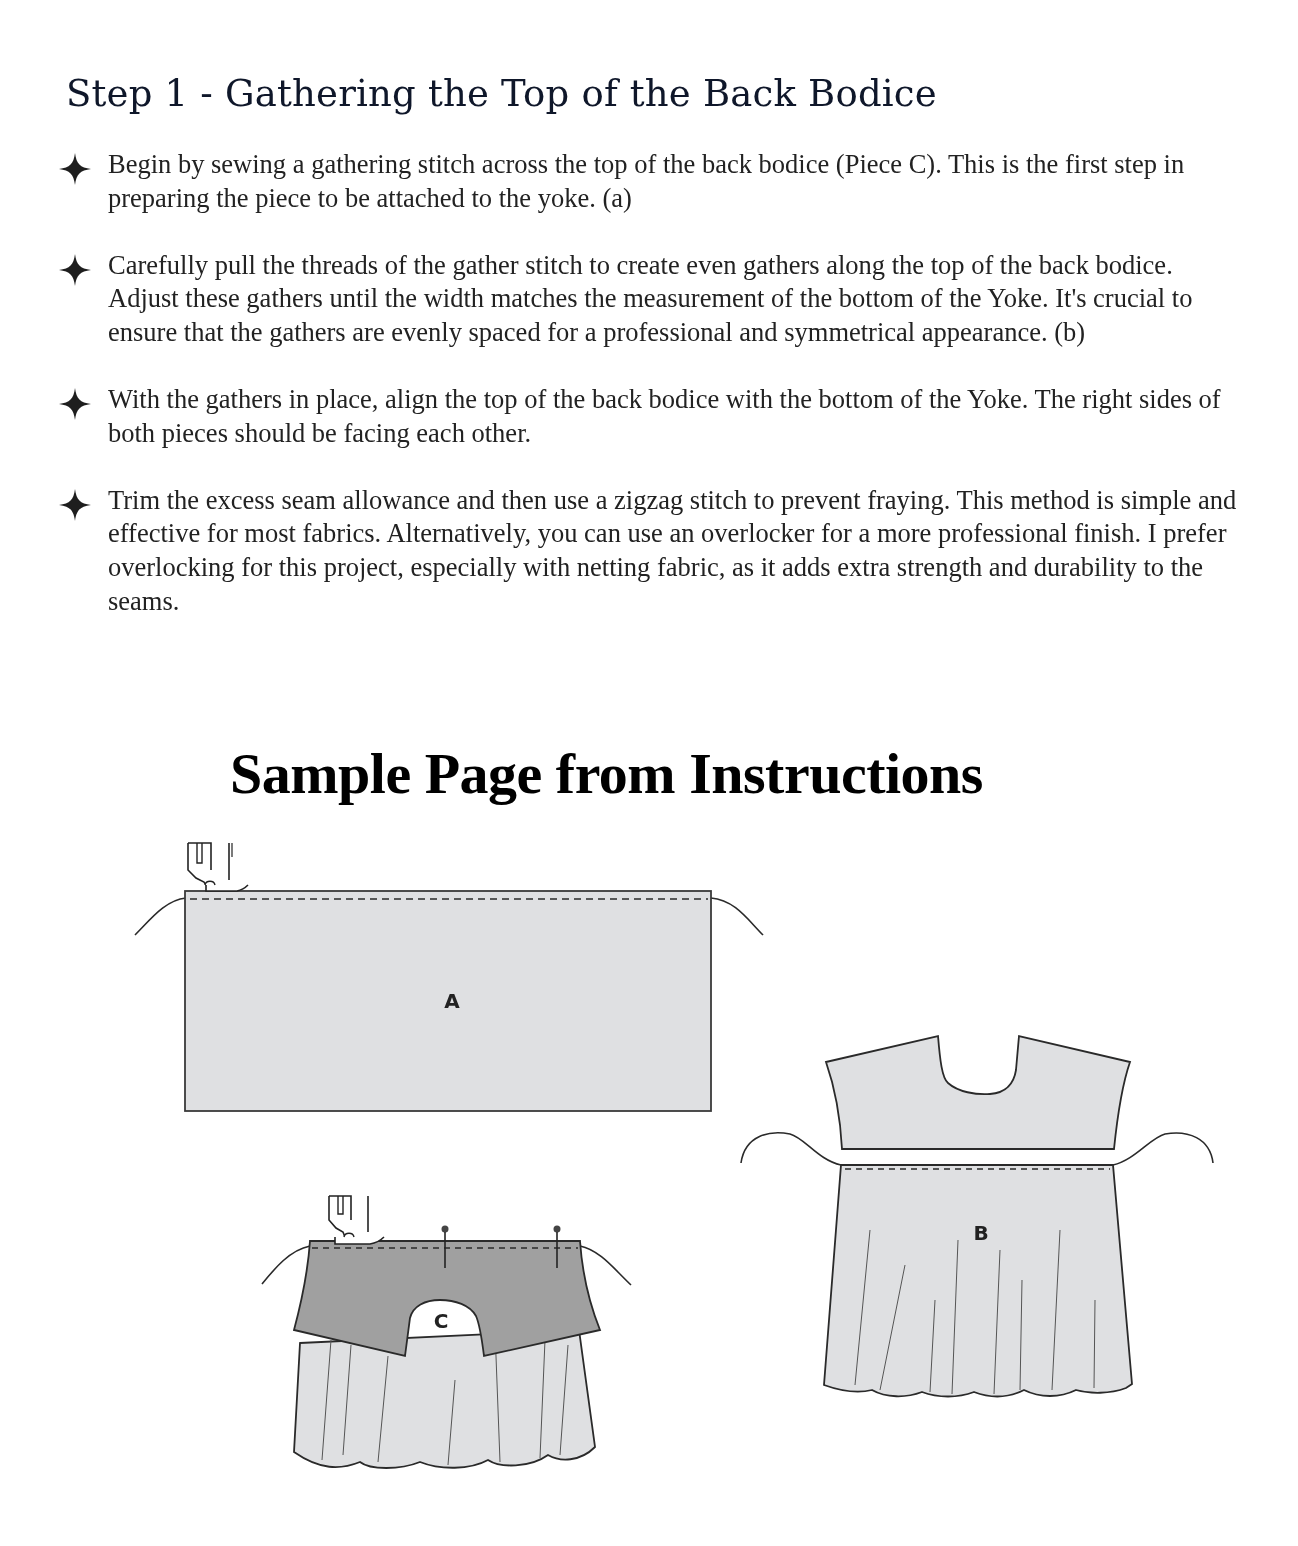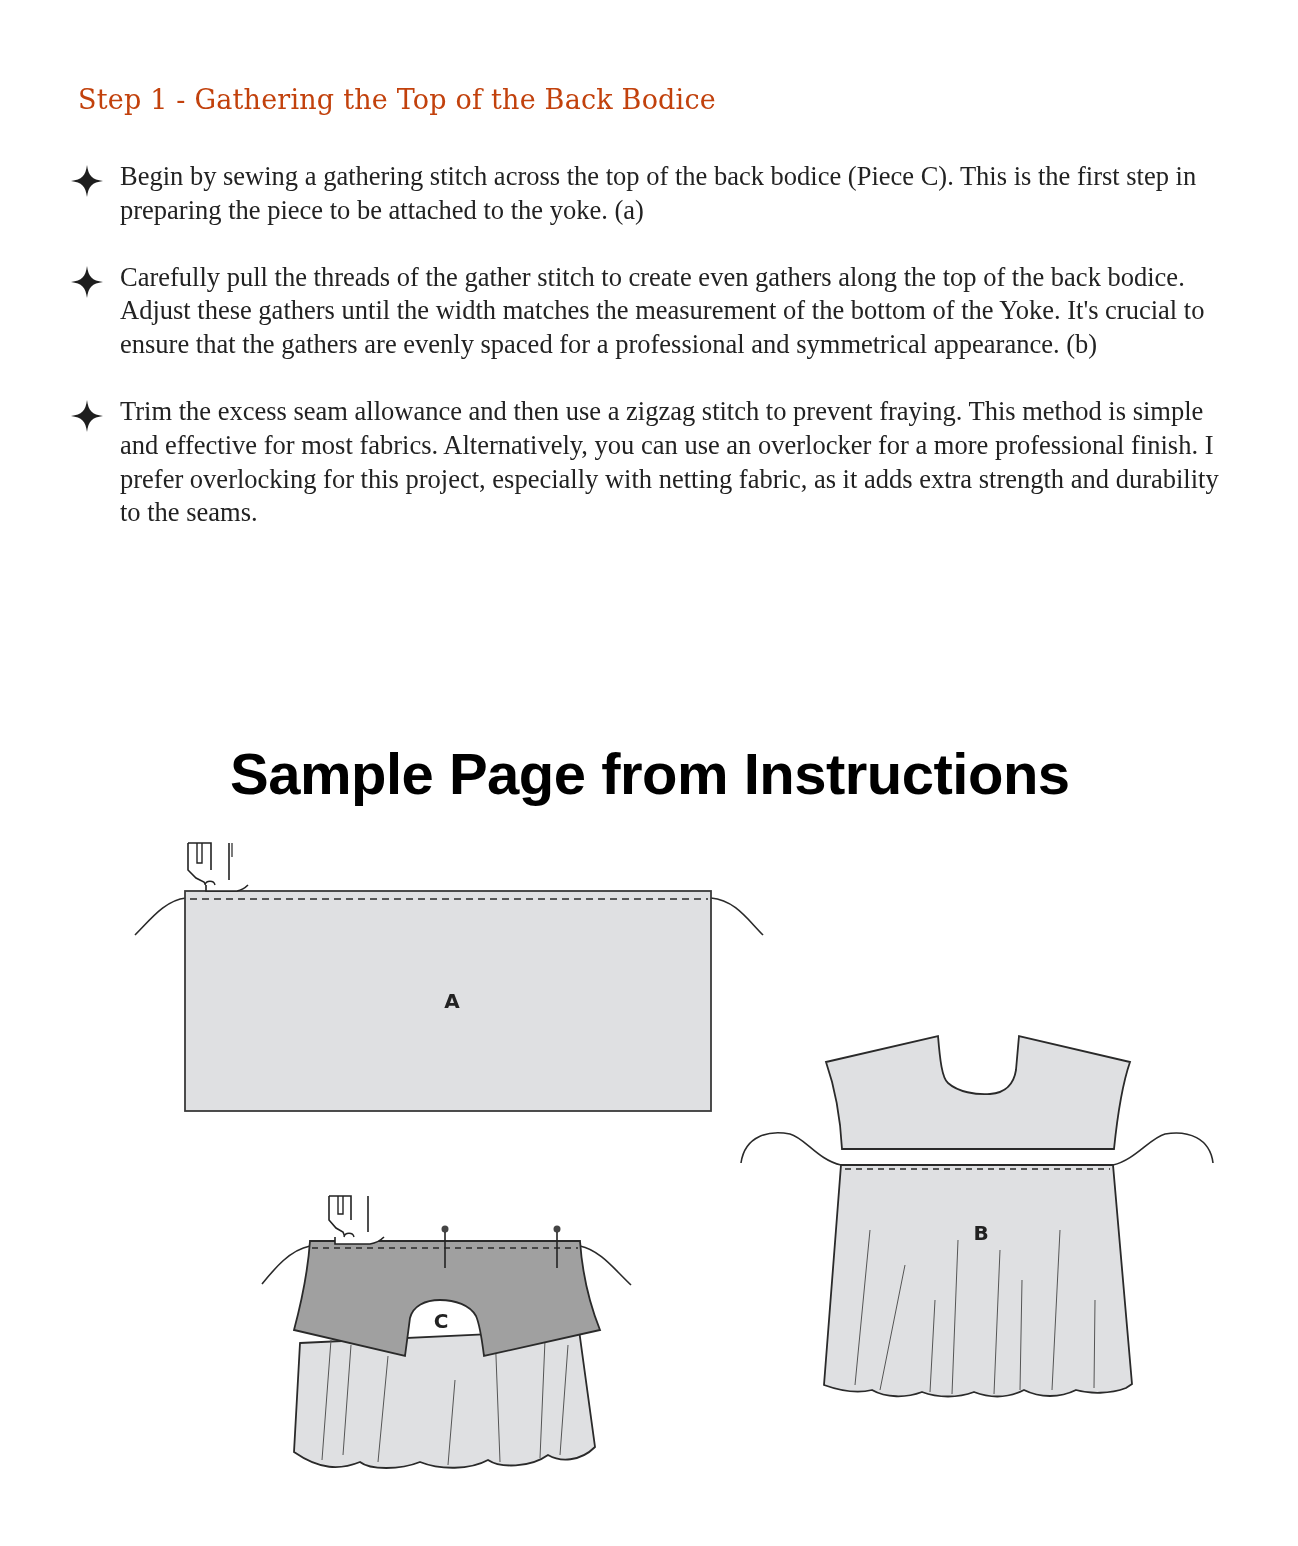--- a/index.html
+++ b/index.html
@@ -1,33 +1,33 @@
 <!DOCTYPE html>
 <html><head>
 <meta charset="utf-8">
 <style>
   html, body { margin: 0; padding: 0; background: #ffffff; }
   body { width: 1298px; height: 1546px; position: relative; overflow: hidden; }
   .heading {
     position: absolute; left: 66px; top: 72px;
-    font-family: "DejaVu Serif", serif; font-size: 27px; color: #c2410c;
-    letter-spacing: 0.2px; margin: 12px; font-weight: normal;
+    font-family: "DejaVu Serif", serif; font-size: 37px; color: #0f172a;
+    letter-spacing: 0.2px; margin: 0; font-weight: normal;
   }
   .bullets { position: absolute; left: 58px; top: 148px; width: 1180px; margin: 0; padding: 0; list-style: none; }
-  .bullet { position: relative; padding-left: 50px; margin: 12px; }
+  .bullet { position: relative; padding-left: 50px; margin: 0; }
   .bullet-text {
     font-family: "Liberation Serif", serif; font-size: 26.5px; line-height: 33.8px;
     color: #222222; display: block;
   }
   .star {
     position: absolute; left: 0; top: 4px; width: 34px; height: 34px;
   } 
   .watermark {
     position: absolute; left: 230px; top: 740px;
-    font-family: Liberation Sans, sans-serif; font-weight: bold; font-size: 58px;
+    font-family: Liberation Serif, serif; font-weight: bold; font-size: 58px;
     color: #000000; white-space: nowrap; letter-spacing: -0.5px;
   }
   svg.fig { position: absolute; left: 0; top: 0; width: 1298px; height: 1546px; }
   .fig-label { font-family: "DejaVu Sans", sans-serif; font-weight: bold; font-size: 20px; fill: #222; }
 </style>
 </head>
 <body>
 
 <h1 class="heading">Step 1 - Gathering the Top of the Back Bodice</h1>
 
@@ -36,20 +36,26 @@
     <svg class="star" viewBox="0 0 34 34">
         <path d="M17 1 C18.5 12 22 15.5 33 17 C22 18.5 18.5 22 17 33 C15.5 22 12 18.5 1 17 C12 15.5 15.5 12 17 1 Z" fill="#1e1e1e"></path>
       </svg>
     <span class="bullet-text">Begin by sewing a gathering stitch across the top of the back bodice (Piece C). This is the first step in preparing the piece to be attached to the yoke. (a)</span>
   </li>
   <li class="bullet" style="margin-bottom:33px;">
     <svg class="star" viewBox="0 0 34 34">
         <path d="M17 1 C18.5 12 22 15.5 33 17 C22 18.5 18.5 22 17 33 C15.5 22 12 18.5 1 17 C12 15.5 15.5 12 17 1 Z" fill="#1e1e1e"></path>
       </svg>
     <span class="bullet-text">Carefully pull the threads of the gather stitch to create even gathers along the top of the back bodice. Adjust these gathers until the width matches the measurement of the bottom of the Yoke. It's crucial to ensure that the gathers are evenly spaced for a professional and symmetrical appearance. (b)</span>
+  </li>
+  <li class="bullet" style="margin-bottom:33px;">
+    <svg class="star" viewBox="0 0 34 34">
+        <path d="M17 1 C18.5 12 22 15.5 33 17 C22 18.5 18.5 22 17 33 C15.5 22 12 18.5 1 17 C12 15.5 15.5 12 17 1 Z" fill="#1e1e1e"></path>
+      </svg>
+    <span class="bullet-text">With the gathers in place, align the top of the back bodice with the bottom of the Yoke. The right sides of both pieces should be facing each other.</span>
   </li>
   <li class="bullet">
     <svg class="star" viewBox="0 0 34 34">
         <path d="M17 1 C18.5 12 22 15.5 33 17 C22 18.5 18.5 22 17 33 C15.5 22 12 18.5 1 17 C12 15.5 15.5 12 17 1 Z" fill="#1e1e1e"></path>
       </svg>
     <span class="bullet-text">Trim the excess seam allowance and then use a zigzag stitch to prevent fraying. This method is simple and effective for most fabrics. Alternatively, you can use an overlocker for a more professional finish. I prefer overlocking for this project, especially with netting fabric, as it adds extra strength and durability to the seams.</span>
   </li>
 </ul>
 
 <svg class="fig">

